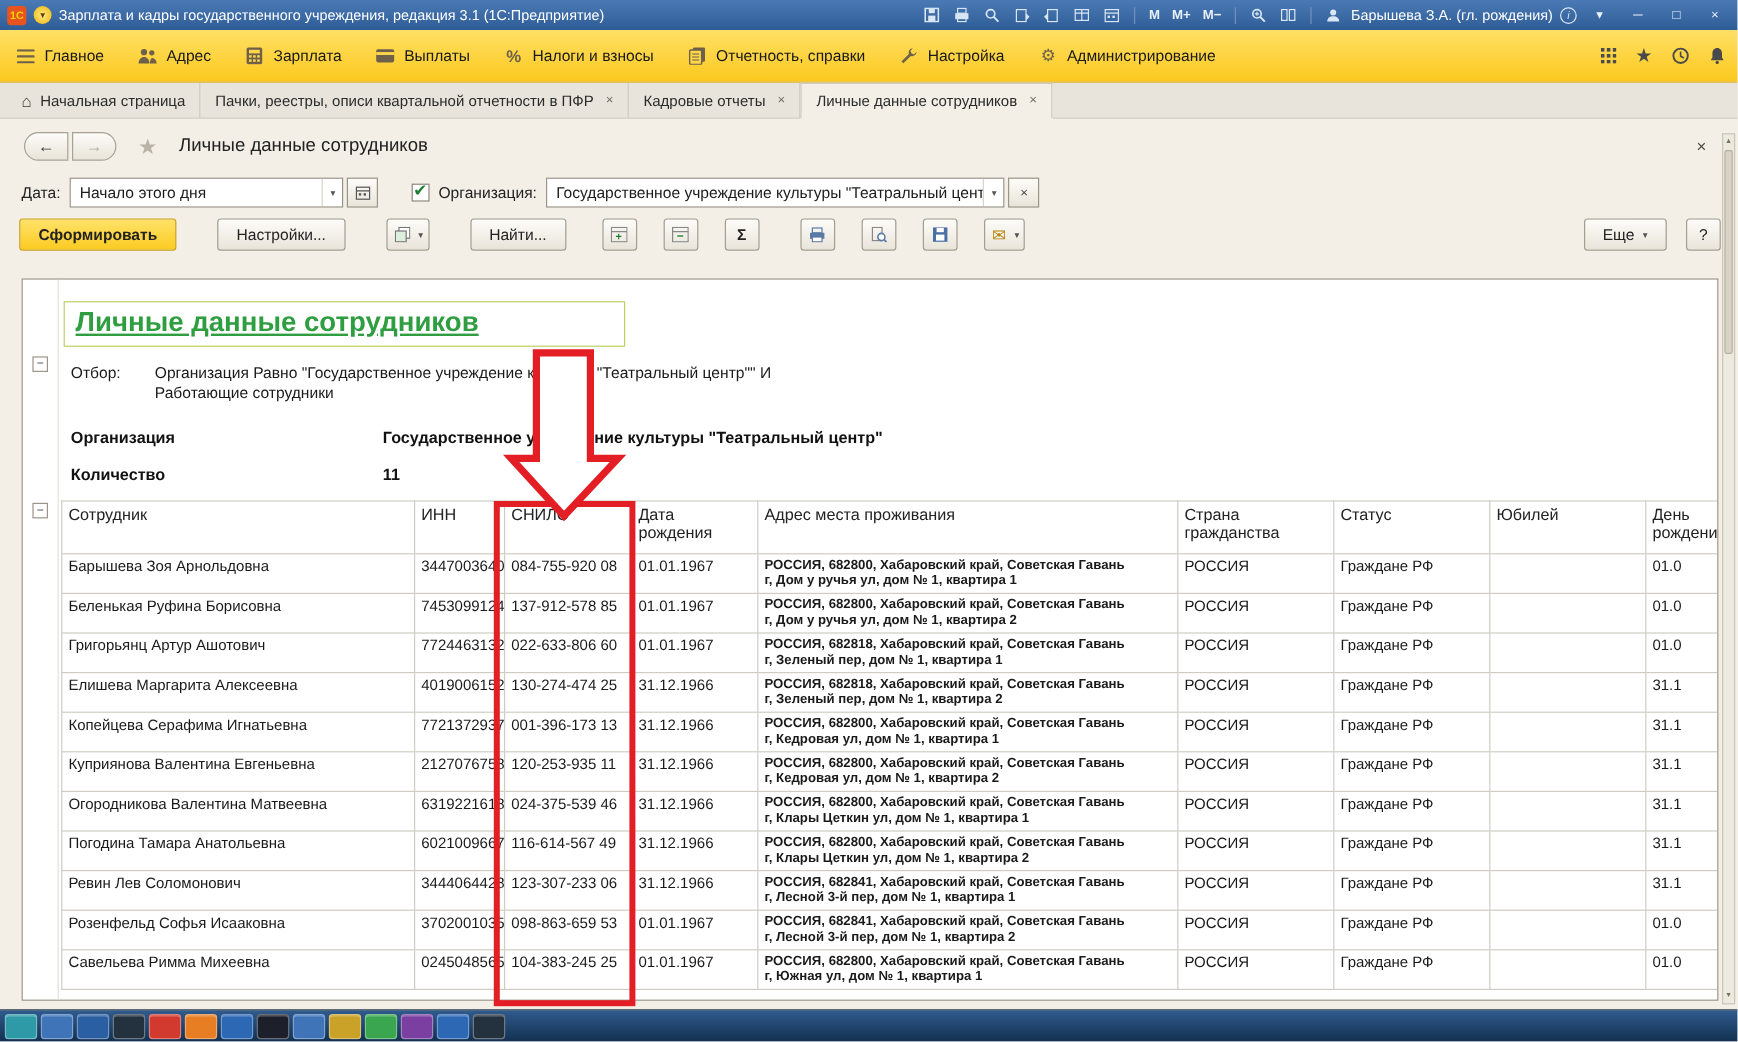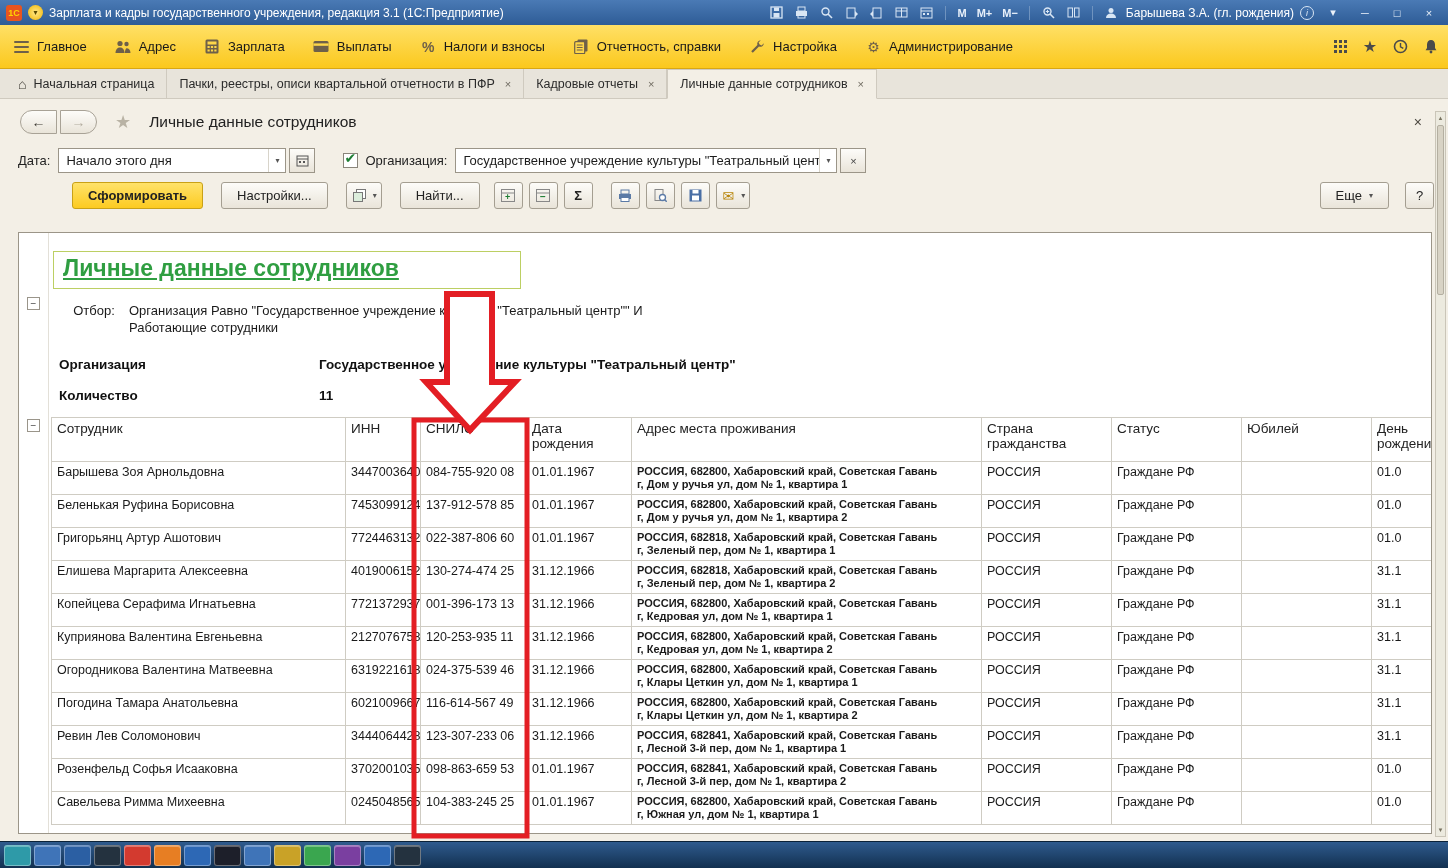--- a/index.html
+++ b/index.html
@@ -61,42 +61,42 @@
   .flabel { margin-right:8px; white-space:nowrap; }
   .inp { height:25px; background:#fff; border:1px solid #9b9588; display:flex; align-items:center; overflow:hidden; }
   .inp-text { flex:1; padding:0 7px; white-space:nowrap; overflow:hidden; font-size:13px; color:#1c1c1c; }
   .inp-dd { width:17px; align-self:stretch; display:flex; align-items:center; justify-content:center;
     font-size:8px; color:#555; border-left:1px solid #d8d4ca; }
   .mini-btn { width:26px; height:25px; border:1px solid #9b9588; background:linear-gradient(#fdfcf9,#e9e4d9);
     margin-left:3px; display:flex; align-items:center; justify-content:center; font-size:11px; color:#444; }
   .checkbox { width:15px; height:15px; border:1px solid #8a857a; background:#fff; position:relative; margin:0 7px 0 28px; }
   .checkbox .mark { position:absolute; top:-4px; left:0; color:#1e7e34; font-size:14px; }
 
-  .action-row { display:flex; align-items:center; padding:4px 14px 8px 28px; gap:6px;margin-left:44px; }
+  .action-row { display:flex; align-items:center; padding:4px 14px 8px 16px; gap:22px; }
   .btn { height:27px; padding:0 15px; background:linear-gradient(#fdfcf9,#e9e4d9); border:1px solid #a49e91;
     border-radius:3px; font-size:13px; color:#222; display:flex; align-items:center; gap:5px; white-space:nowrap; }
   .btn-primary { background:linear-gradient(#ffe26a,#fccb21); border-color:#c9a117; font-weight:bold; }
   .btn-ico { padding:0; width:29px; justify-content:center; }
   .btn-split { padding:0 4px 0 6px; }
   .caret-sm { font-size:8px; color:#555; margin-left:2px; }
   .ai svg { display:block; }
   .row-right { margin-left:auto; display:flex; gap:16px; }
 
   
   .report-outer { position:absolute; left:18px; right:16px; top:133px; bottom:7px;
     border:1px solid #9b9588; background:#fff; display:flex; overflow:hidden; }
   .gutter { flex:0 0 30px; border-right:1px solid #e3e0d8; position:relative; }
   .grp { position:absolute; left:8px; width:13px; height:13px; border:1px solid #9a958a; background:#fff;
     font-size:10px; line-height:11px; text-align:center; color:#444; }
   .report-body { flex:1; overflow:hidden; position:relative; padding:18px 0 0 2px; }
 
   .rep-title-box { margin-left:2px; width:468px; border:1px solid #bccf63; padding:3px 9px 6px 9px; }
   .rep-title { color:#2f9e41; font-size:23px; font-weight:bold; text-decoration:underline; }
   .otbor { display:flex; margin:13px 0 0 8px; font-size:13px; color:#1a1a1a; line-height:17px; }
-  .otbor-label { width:70px;text-align:center; }
+  .otbor-label { width:70px; }
   .kv { display:flex; margin-left:8px; font-size:13.5px; font-weight:bold; color:#111; }
   .kv-label { width:260px; }
 
   table.rep { border-collapse:collapse; table-layout:fixed; margin-top:14px; width:1400px; }
   .rep th, .rep td { border:1px solid #cfccc3; padding:3px 5px; vertical-align:top; overflow:hidden;
     text-align:left; white-space:nowrap; }
   .rep th { font-weight:normal; font-size:13.5px; color:#222; height:44px; white-space:normal; }
   .rep td { font-size:12.5px; color:#1a1a1a; height:33px; }
   .rep td.td-addr { font-size:11px; line-height:13px; white-space:normal;font-weight:bold; }
 
@@ -514,21 +514,21 @@
                   <div>г, Дом у ручья ул, дом № 1, квартира 2</div>
                 </td>
                 <td>РОССИЯ</td>
                 <td>Граждане РФ</td>
                 <td></td>
                 <td>01.0</td>
               </tr>
               <tr>
                 <td>Григорьянц Артур Ашотович</td>
                 <td>772446313294</td>
-                <td>022-387-806 60</td>
+                <td>022-633-806 60</td>
                 <td>01.01.1967</td>
                 <td class="td-addr">
                   <div>РОССИЯ, 682818, Хабаровский край, Советская Гавань</div>
                   <div>г, Зеленый пер, дом № 1, квартира 1</div>
                 </td>
                 <td>РОССИЯ</td>
                 <td>Граждане РФ</td>
                 <td></td>
                 <td>01.0</td>
               </tr>

